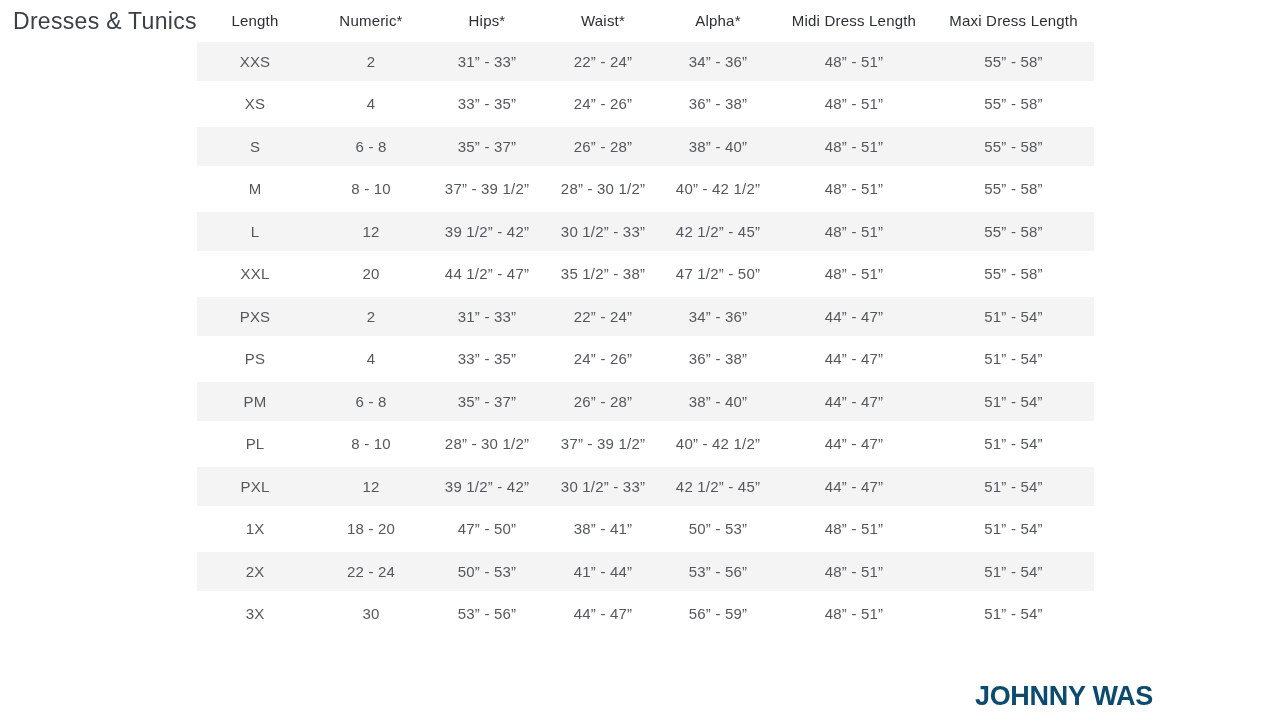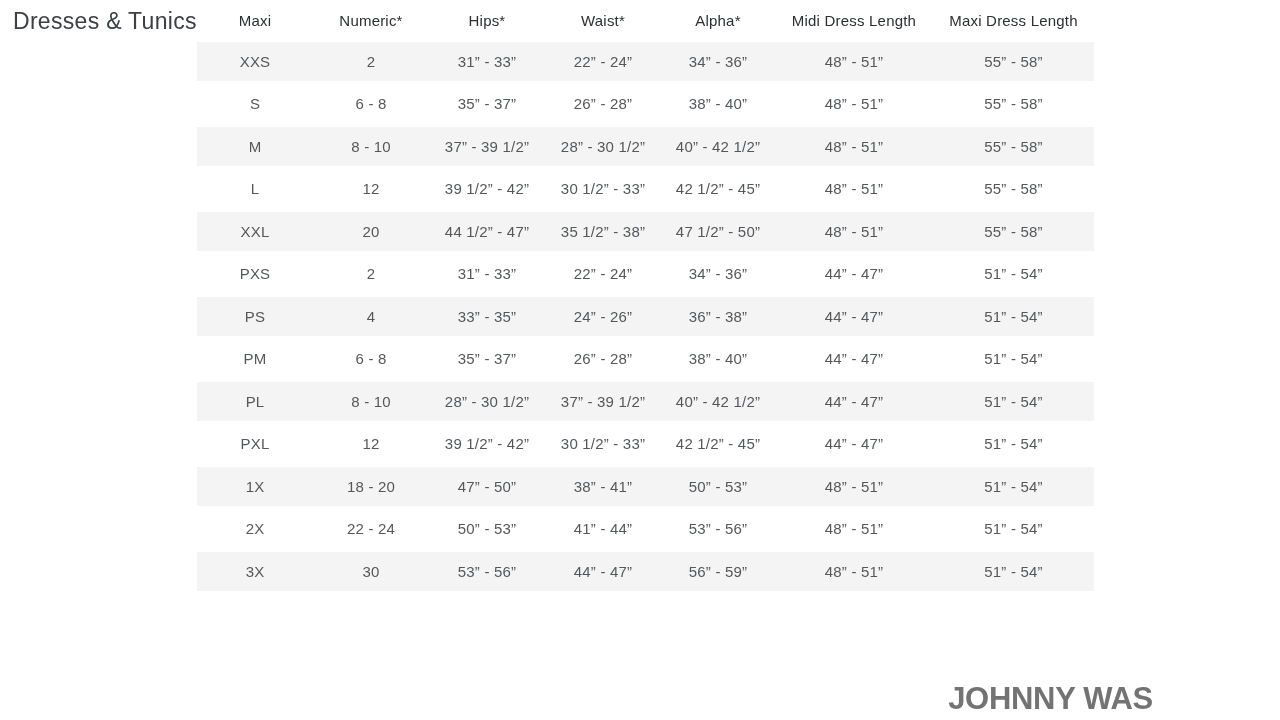--- a/index.html
+++ b/index.html
@@ -52,23 +52,23 @@
     border-top: 2px solid #ffffff;
     border-bottom: 2px solid #ffffff;
     background: #ffffff;
   }
   table.size-chart tbody tr:nth-child(odd) td {
     background: #f4f4f4;
   }
   .brand-logo {
     position: absolute;
     right: 7px; top: 681px;
-    font-size: 31px;
+    font-size: 27px;
     font-weight: bold;
-    color: #737373;
+    color: #0c4a6e;
     letter-spacing: -0.3px;
     white-space: nowrap;
     margin-left: 20px;
   }
 </style>
 </head>
 <body>
 
 <div class="sheet">
 
@@ -79,40 +79,49 @@
       <col style="width:116px">
       <col style="width:116px">
       <col style="width:116px">
       <col style="width:116px">
       <col style="width:114px">
       <col style="width:158px">
       <col style="width:161px">
     </colgroup>
     <thead>
       <tr>
-        <th>Maxi</th>
+        <th>Length</th>
         <th>Numeric*</th>
         <th>Hips*</th>
         <th>Waist*</th>
         <th>Alpha*</th>
         <th>Midi Dress Length</th>
         <th>Maxi Dress Length</th>
       </tr>
     </thead>
     <tbody>
         <tr>
           <td>XXS</td>
           <td>2</td>
           <td>31” - 33”</td>
           <td>22” - 24”</td>
           <td>34” - 36”</td>
           <td>48” - 51”</td>
           <td>55” - 58”</td>
         </tr>
         <tr>
+          <td>XS</td>
+          <td>4</td>
+          <td>33” - 35”</td>
+          <td>24” - 26”</td>
+          <td>36” - 38”</td>
+          <td>48” - 51”</td>
+          <td>55” - 58”</td>
+        </tr>
+        <tr>
           <td>S</td>
           <td>6 - 8</td>
           <td>35” - 37”</td>
           <td>26” - 28”</td>
           <td>38” - 40”</td>
           <td>48” - 51”</td>
           <td>55” - 58”</td>
         </tr>
         <tr>
           <td>M</td>

